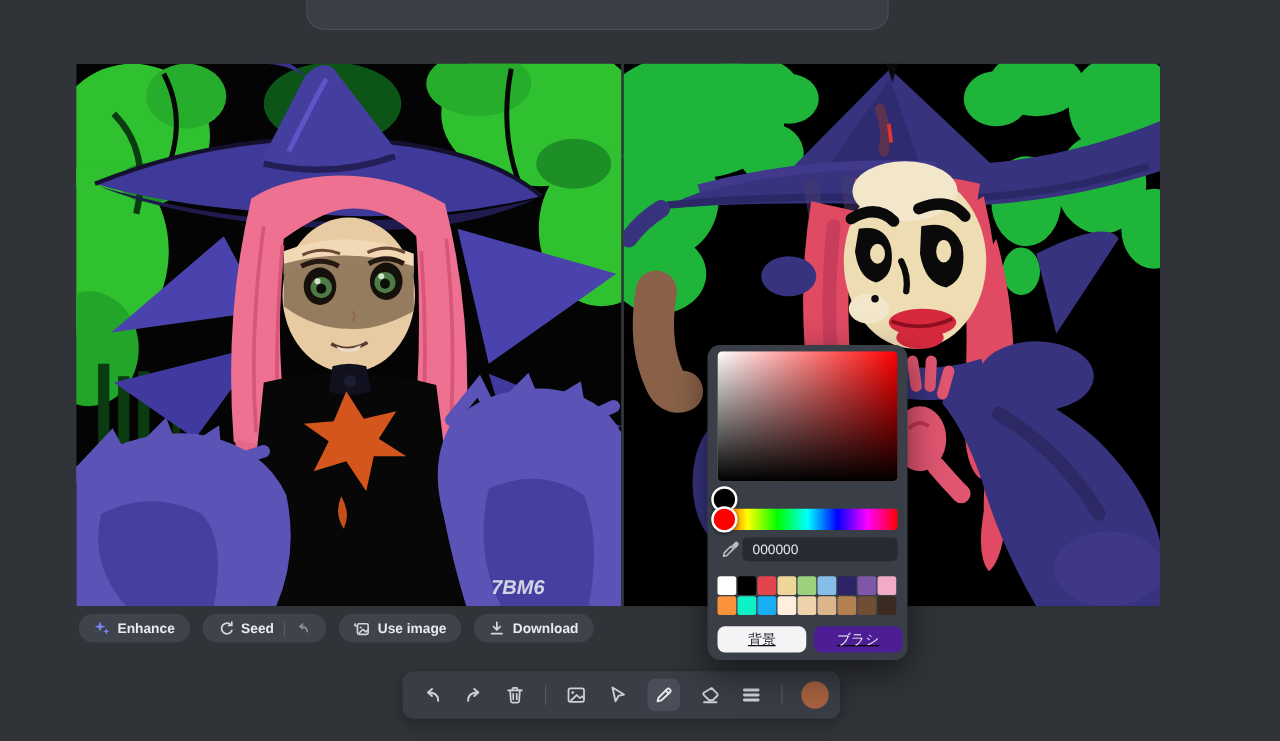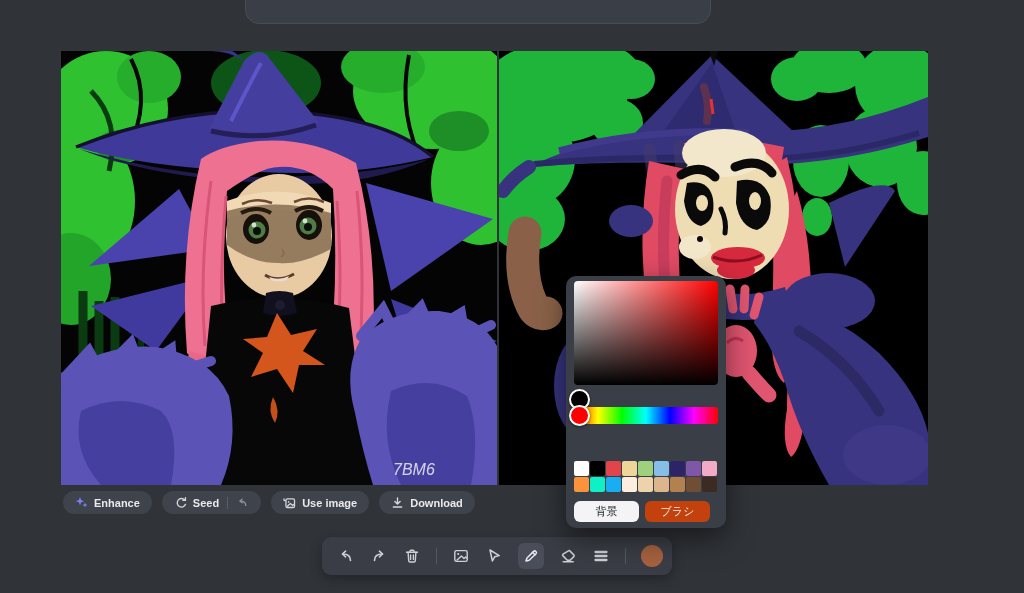--- a/index.html
+++ b/index.html
@@ -4,21 +4,21 @@
 <style>
   html,body{margin:0;padding:0;background:#303338;}
   .stage{position:relative;width:1024px;height:593px;background:#303338;overflow:hidden;
          font-family:"Liberation Sans",sans-serif;}
 
   
   .prompt-bar{position:absolute;left:245px;top:-16px;width:464px;height:38px;
               background:#3a3e46;border:1px solid #484c55;border-radius:14px;}
 
   
-  .img-left{position:absolute;left:61px;top:51px;width:436px;height:434px;}
+  .img-left{position:absolute;left:61px;top:51px;width:436px;height:434px;font-weight:bold;}
   .img-right{position:absolute;left:499px;top:51px;width:429px;height:434px;}
   .img-left svg,.img-right svg{display:block;width:100%;height:100%;}
 
   
   .actions{position:absolute;left:63px;top:491px;display:flex;gap:10px;align-items:flex-start;}
   .pill{display:inline-flex;align-items:center;gap:6px;height:23px;padding:0 12px;
         border:none;border-radius:12px;background:#3f434c;color:#e9eaec;
         font-family:"Liberation Sans",sans-serif;font-size:11px;font-weight:bold;cursor:pointer;}
   .pill svg{flex:0 0 auto;}
   .pill .vr{width:1px;height:12px;background:#5a5d65;margin:0 2px;}
@@ -33,25 +33,25 @@
   .pick-dot{position:absolute;width:17px;height:17px;border-radius:50%;border:2.5px solid #fff;
             box-shadow:0 1px 3px rgba(0,0,0,.5);}
   .sv-dot{left:3px;top:113px;}
   .hue-dot{left:3px;top:129px;}
   .hex-row{position:absolute;left:8px;top:154px;width:144px;height:19px;display:flex;align-items:center;}
   .hex-input{margin-left:20px;width:116px;height:19px;background:#262a31;border:none;border-radius:4px;
              color:#e8e9ec;font-family:"Liberation Sans",sans-serif;font-size:11px;padding:0 0 0 8px;}
   .swatches{position:absolute;left:8px;top:185px;width:146px;display:grid;
             grid-template-columns:repeat(9,15px);grid-auto-rows:15px;gap:1px;}
   .swatch{width:15px;height:15px;border-radius:2px;cursor:pointer;}
-  .picker-tabs{position:absolute;left:8px;top:225px;width:136px;display:flex;gap:6px;}
+  .picker-tabs{position:absolute;left:8px;top:225px;width:148px;display:flex;gap:6px;text-decoration:underline;}
   .ptab{flex:1;height:21px;border:none;border-radius:6px;font-size:11px;cursor:pointer;
         font-family:"Liberation Sans",sans-serif;}
   .ptab.sel{background:#f4f4f6;color:#23262c;}
-  .ptab.unsel{background:#c2410c;color:#eef0f2;}
+  .ptab.unsel{background:#4c1d95;color:#eef0f2;}
 
   
   .toolbar{position:absolute;left:322px;top:537px;width:350px;height:38px;background:#3a3d45;
            border-radius:9px;display:flex;align-items:center;gap:15px;padding-left:15px;
            box-sizing:border-box;box-shadow:0 4px 12px rgba(0,0,0,.3);}
   .tb-icon{width:18px;height:18px;flex:0 0 auto;cursor:pointer;}
   .tb-div{width:1px;height:16px;background:#55585f;flex:0 0 auto;}
   .tool-active{width:26px;height:26px;background:#4a4e59;border-radius:6px;display:flex;
                align-items:center;justify-content:center;flex:0 0 auto;cursor:pointer;}
   .brush-dot{width:22px;height:22px;border-radius:50%;flex:0 0 auto;cursor:pointer;}
@@ -244,20 +244,27 @@
       </svg>
       <span>Download</span>
     </button>
   </div>
 
   <div class="picker">
     <div class="sv-area"></div>
     <div class="pick-dot sv-dot" style="background: rgb(0, 0, 0);"></div>
     <div class="hue-bar"></div>
     <div class="pick-dot hue-dot" style="background: rgb(255, 0, 0);"></div>
+    <div class="hex-row">
+      <svg width="15" height="15" viewBox="0 0 15 15" style="position:absolute;left:2px;">
+        <path d="M11.8 1.9 a1.9 1.9 0 0 1 2.7 2.7 L12 7.1 L9.3 4.4 Z" fill="#b9bcc3"></path>
+        <path d="M8.7 5 L3.4 10.3 L2.9 12.9 L5.5 12.4 L10.8 7.1 Z" fill="none" stroke="#b9bcc3" stroke-width="1.3" stroke-linejoin="round"></path>
+      </svg>
+      <input class="hex-input" type="text" value="000000" style="">
+    </div>
     <div class="swatches" id="swatch-grid">
         <div class="swatch" style="background: rgb(255, 255, 255);"></div>
         <div class="swatch" style="background: rgb(0, 0, 0);"></div>
         <div class="swatch" style="background: rgb(226, 68, 75);"></div>
         <div class="swatch" style="background: rgb(238, 213, 154);"></div>
         <div class="swatch" style="background: rgb(158, 209, 125);"></div>
         <div class="swatch" style="background: rgb(133, 191, 233);"></div>
         <div class="swatch" style="background: rgb(44, 36, 103);"></div>
         <div class="swatch" style="background: rgb(126, 87, 168);"></div>
         <div class="swatch" style="background: rgb(242, 171, 198);"></div>

